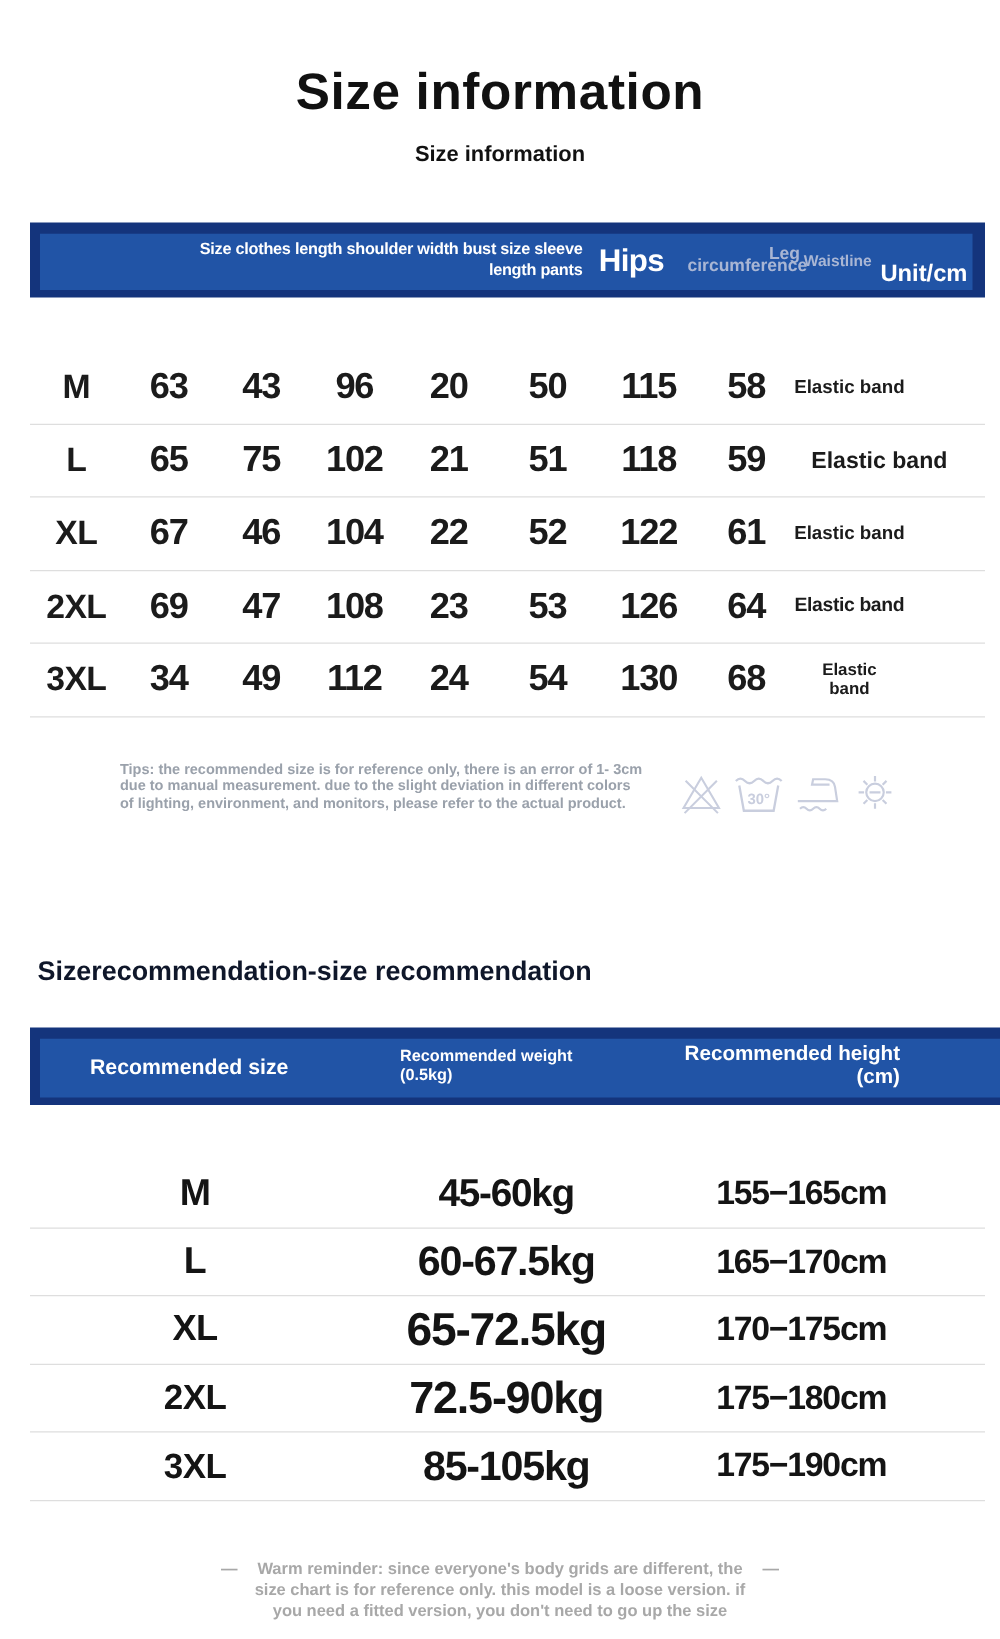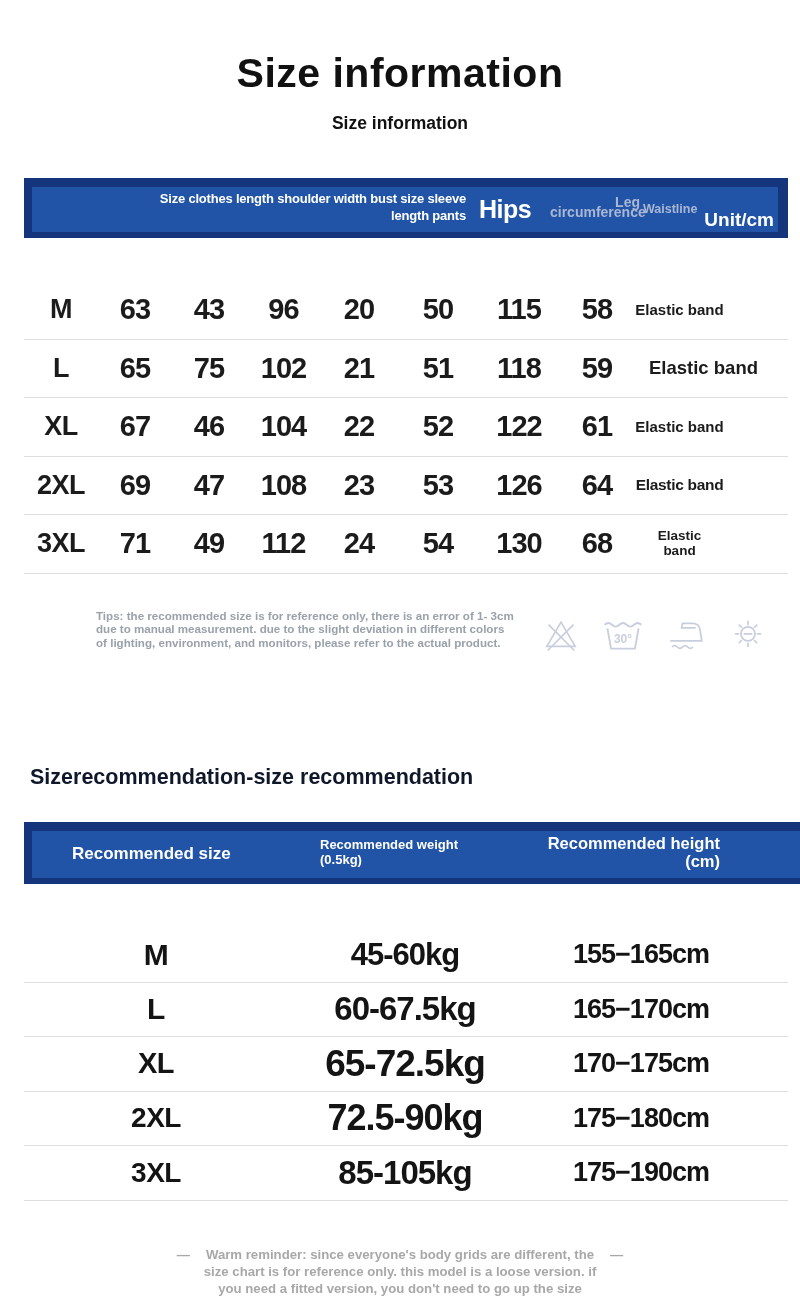--- a/index.html
+++ b/index.html
@@ -40,21 +40,21 @@
   .size-row .waist{display:flex;justify-content:center;padding-right:64px;}
   .waist-text{font-weight:bold;font-size:15px;color:#1b1b1b;}
   #size-rows .size-row:nth-child(2) .waist{padding-right:16px;}
   #size-rows .size-row:nth-child(2) .waist-text{font-size:18.5px;}
   #size-rows .size-row:nth-child(4) .waist-text{font-size:15.5px;letter-spacing:-0.3px;}
   #size-rows .size-row:nth-child(5) .waist-text{font-size:13.5px;line-height:14.5px;max-width:56px;text-align:center;}
 
   
   .tips{position:absolute;left:96px;top:609px;width:442px;font-size:11.6px;line-height:13.4px;
         font-weight:bold;color:#9aa1ab;}
-  .care-icons{position:absolute;left:541px;top:610px;display:flex;align-items:center;gap:20px;}
+  .care-icons{position:absolute;left:541px;top:610px;display:flex;align-items:center;gap:4px;}
   .care-icons svg{display:block;}
 
   
   #rec-rows{top:928px;}
   .rec-row{display:grid;grid-template-columns:256px 250px 258px;height:53.5px;align-items:center;
            border-bottom:1px solid #dedede;}
   .rec-row .cell{text-align:center;font-weight:bold;color:#141414;}
   .rec-row .rec-size{font-size:30px;padding-left:8px;letter-spacing:-0.5px;}
   .rec-row .rec-weight{font-size:31px;letter-spacing:-1px;}
   .rec-row .rec-height{font-size:27px;padding-right:36px;letter-spacing:-1px;}
@@ -146,21 +146,21 @@
     <div class="cell num">53</div>
     <div class="cell num">126</div>
     <div class="cell num">64</div>
     <div class="cell waist">
       <span class="waist-text">Elastic band</span>
     </div>
   </div>
 
   <div class="size-row">
     <div class="cell size-label">3XL</div>
-    <div class="cell num">71</div>
+    <div class="cell num">34</div>
     <div class="cell num">49</div>
     <div class="cell num">112</div>
     <div class="cell num">24</div>
     <div class="cell num">54</div>
     <div class="cell num">130</div>
     <div class="cell num">68</div>
     <div class="cell waist">
       <span class="waist-text">Elastic band</span>
     </div>
   </div>

